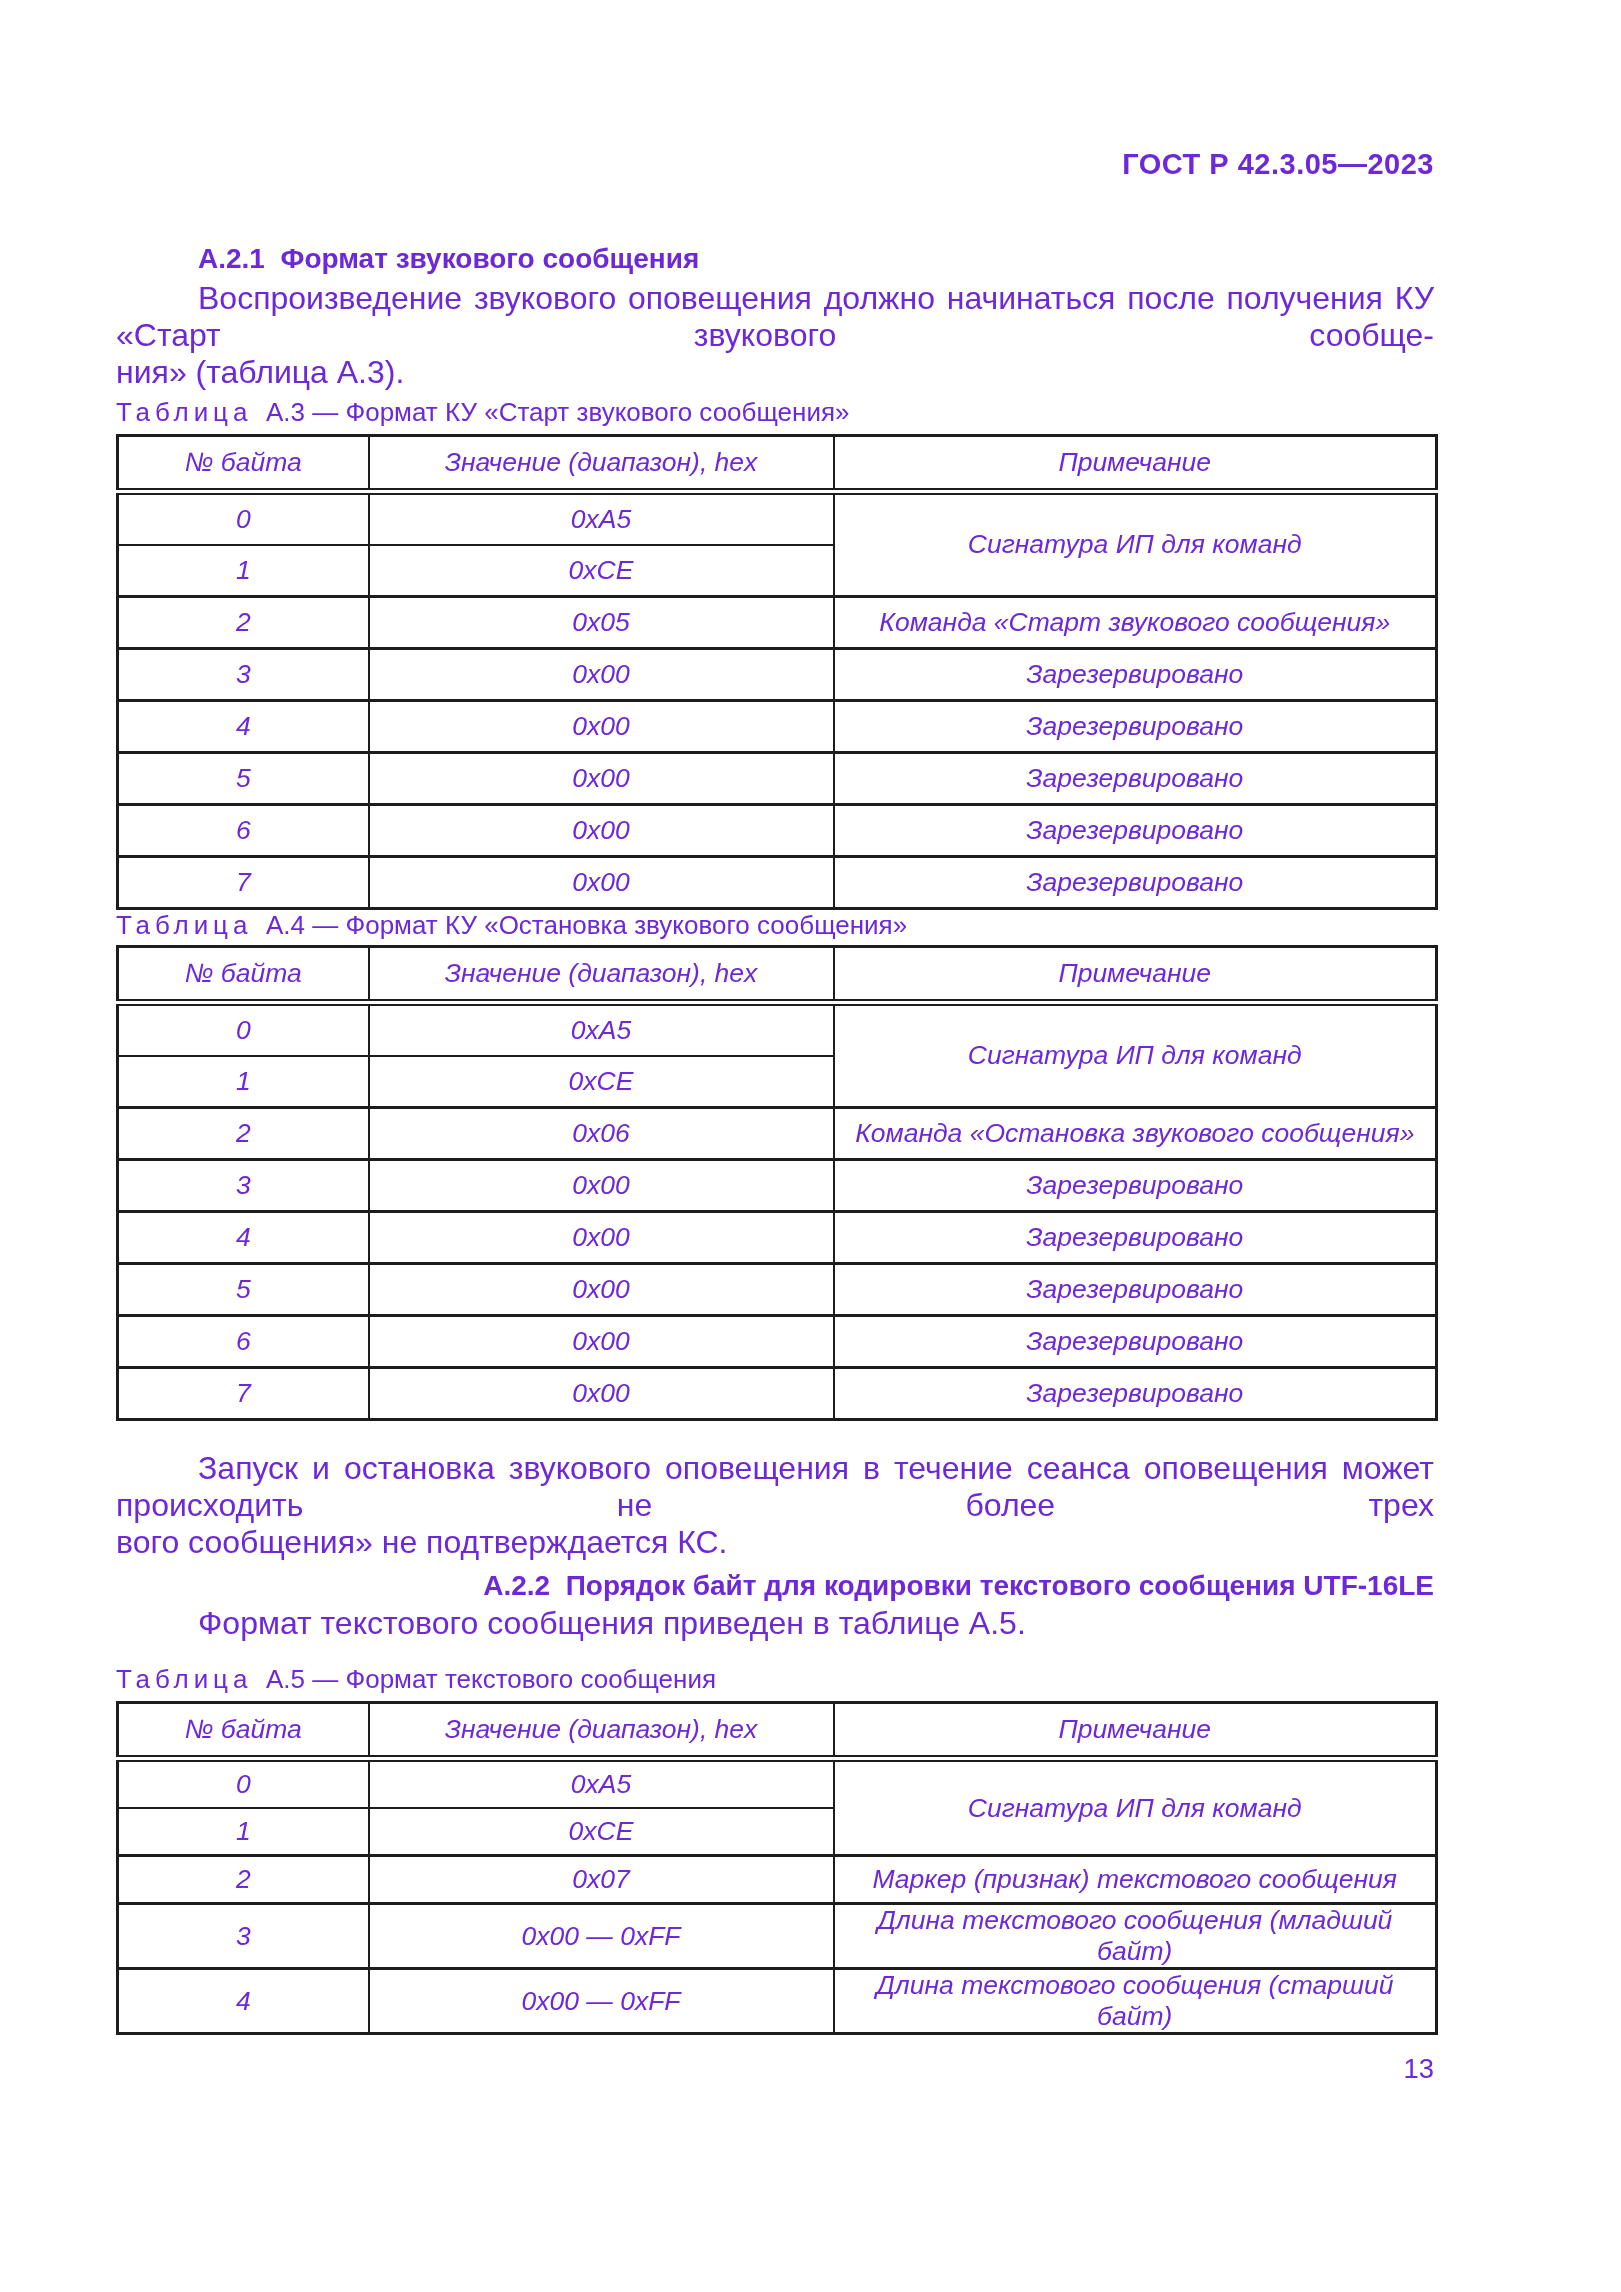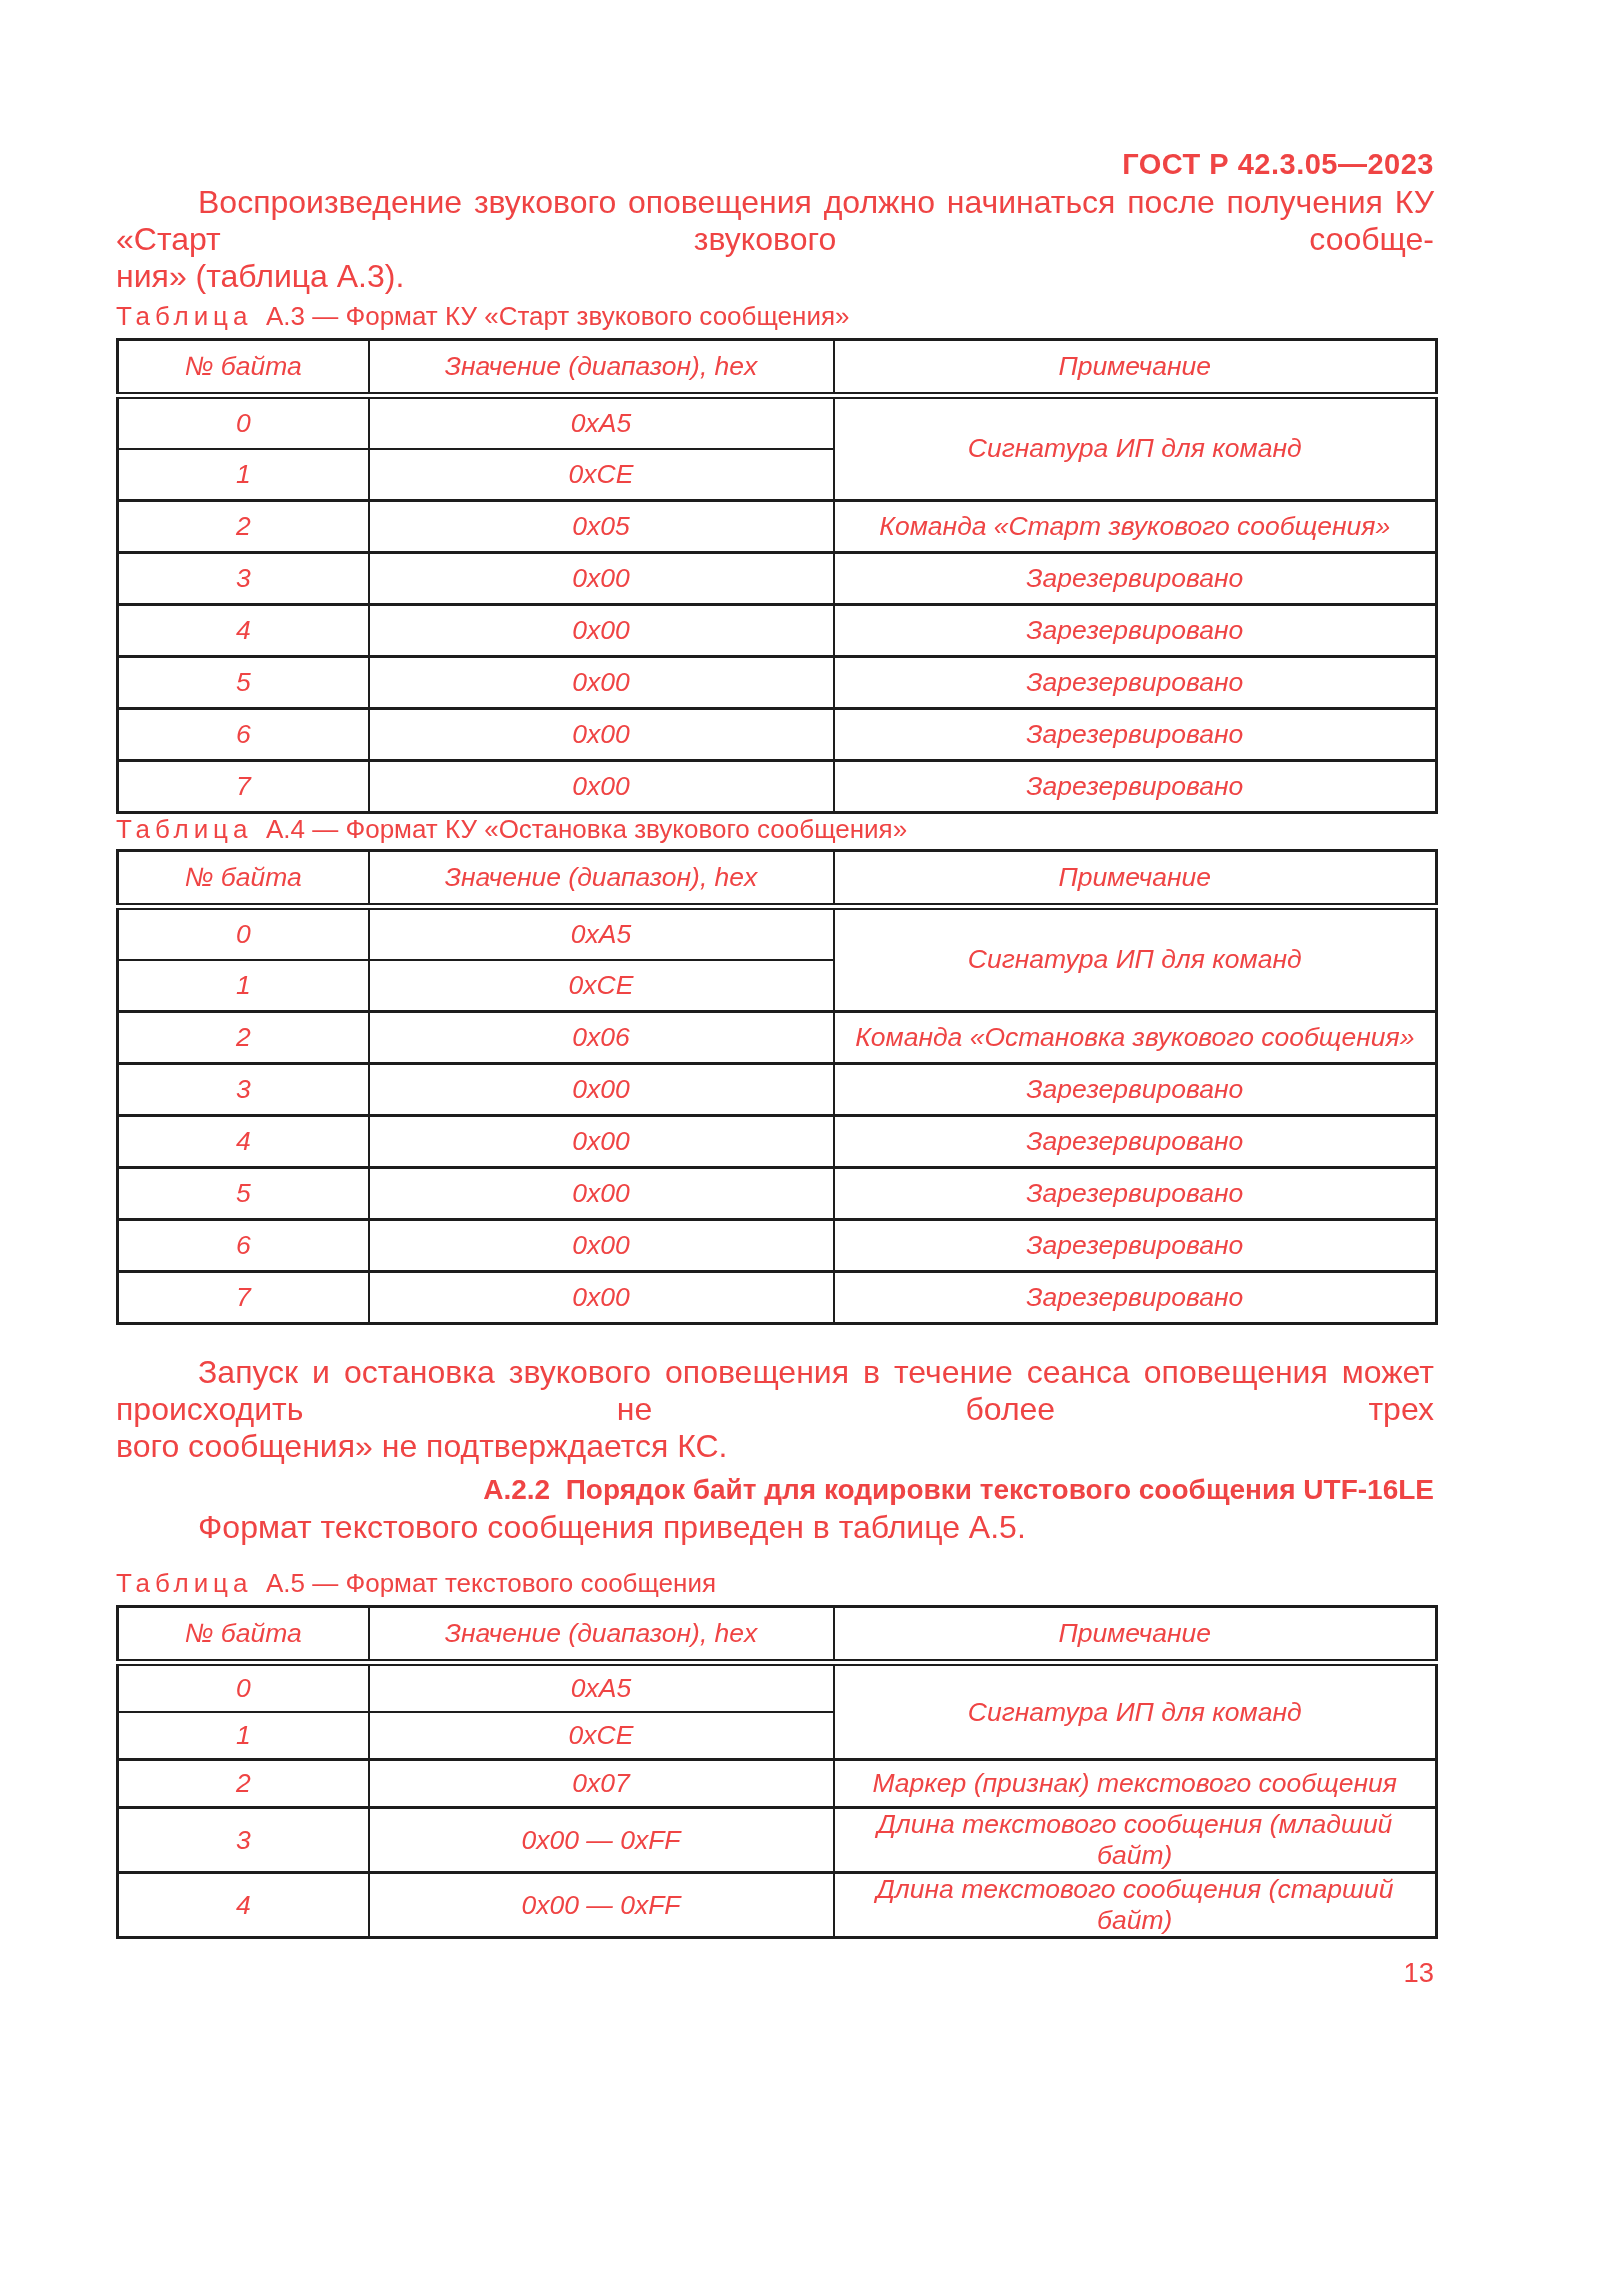--- a/index.html
+++ b/index.html
@@ -3,21 +3,21 @@
 <meta charset="utf-8">
 <style>
   html,body{margin:0;padding:0;background:#ffffff;}
   .page{
     position:relative;
     width:1621px;height:2293px;
     background:#ffffff;
     box-sizing:border-box;
     padding:149px 0 0 116px;
     font-family:"Liberation Sans", sans-serif;
-    color:#ef4444;
+    color:#6d28d9;
     overflow:hidden;
   }
   .content{width:1318px;}
   .running-header{
     font-size:29px;font-weight:bold;line-height:31px;
     text-align:right;letter-spacing:0.5px;
   }
   .heading{
     font-size:28px;font-weight:bold;line-height:35px;
     text-indent:82px;white-space:pre-wrap;
@@ -72,20 +72,21 @@
   }
 </style>
 </head>
 <body>
 
 <div class="page">
   <div class="content">
 
     <div class="running-header">ГОСТ Р 42.3.05—2023</div>
 
+    <div class="heading h-a21">А.2.1  Формат звукового сообщения</div>
 
     <div class="para p1">
       <div class="line indent j">Воспроизведение звукового оповещения должно начинаться после получения КУ «Старт звукового сообще-</div>
       <div class="line">ния» (таблица А.3).</div>
     </div>
 
     <div class="caption cap-a3">
       <span class="cap-word">Таблица</span><span class="cap-rest">А.3 — Формат КУ «Старт звукового сообщения»</span>
     </div>
 

